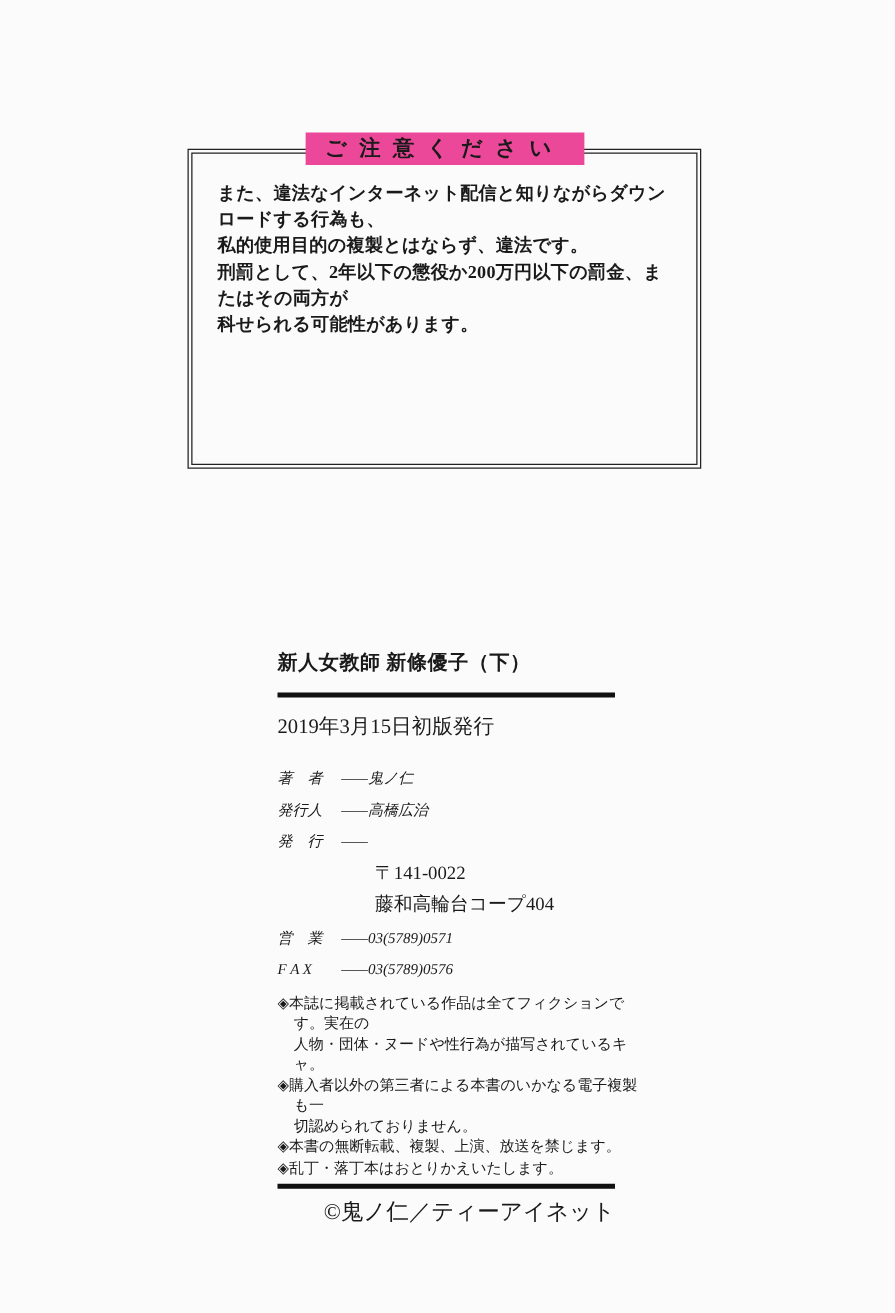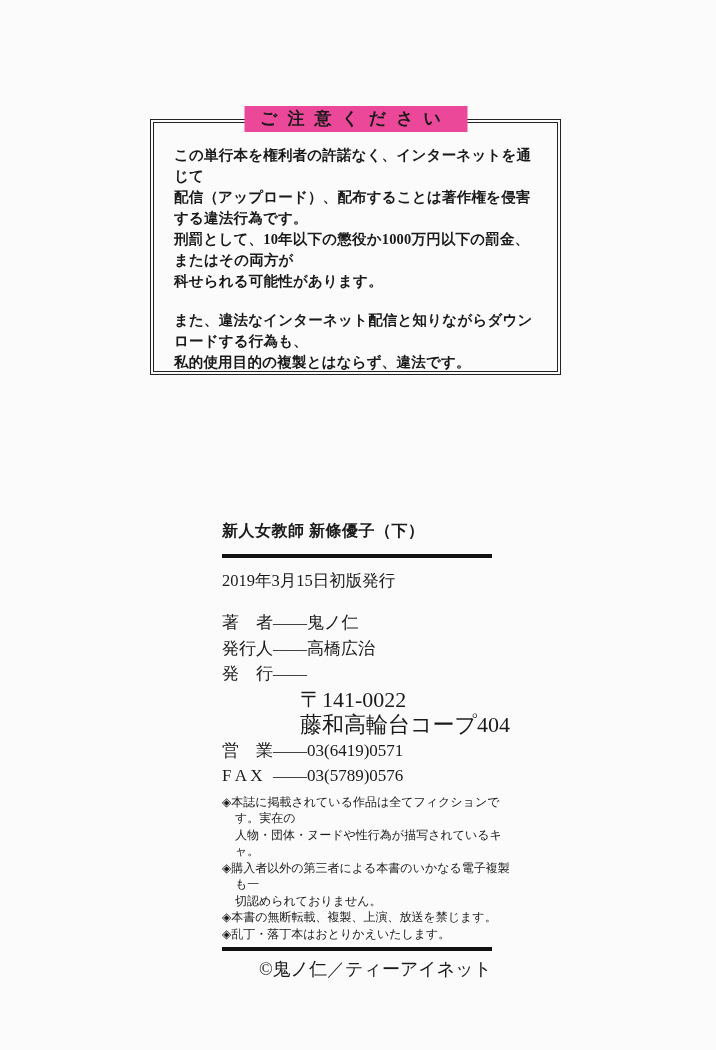--- a/index.html
+++ b/index.html
@@ -80,34 +80,35 @@
   .title-rule { margin: 8px 0 6px 0; }
   .edition-date {
     font-size: 16.5px;
     line-height: 22px;
     margin-bottom: 18px;
     white-space: nowrap;
     margin-top: 12px;
   }
   .info-row {
     display: flex;
-    font-size: 17px;
+    font-size: 12px;
     line-height: 25.5px;
     white-space: nowrap;
+    font-style: italic;
   }
   .info-label {
     display: inline-block;
     width: 51px;
     flex: 0 0 51px;
   }
   .info-sep { flex: 0 0 auto; }
   .info-value { flex: 0 0 auto; }
   .address-block {
     padding-left: 78px;
-    font-size: 22px;
+    font-size: 15px;
     line-height: 25.5px;
     white-space: nowrap;
   }
   .notes {
     margin-top: 5px;
     width: 292px;
     font-size: 12px;
     line-height: 16.5px;
     letter-spacing: 0;
   }
@@ -124,24 +125,20 @@
     white-space: nowrap;
     text-align: right;
   }
 </style>
 </head>
 <body>
 
 <div class="notice-box">
   <div class="notice-title">ご注意ください</div>
   <div class="notice-box-inner">
-    <p class="notice-para">この単行本を権利者の許諾なく、インターネットを通じて
-配信（アップロード）、配布することは著作権を侵害する違法行為です。
-刑罰として、10年以下の懲役か1000万円以下の罰金、またはその両方が
-科せられる可能性があります。</p>
     <p class="notice-para">また、違法なインターネット配信と知りながらダウンロードする行為も、
 私的使用目的の複製とはならず、違法です。
 刑罰として、2年以下の懲役か200万円以下の罰金、またはその両方が
 科せられる可能性があります。</p>
 
   </div>
 </div>
 
 <div class="colophon">
   <div class="book-title">新人女教師 新條優子（下）</div>
@@ -164,21 +161,21 @@
   </div>
 
   <div class="address-block">
     <div>〒141-0022</div>
     <div>藤和高輪台コープ404</div>
   </div>
 
   <div class="info-row">
     <span class="info-label">営　業</span>
       <span class="info-sep">——</span>
-      <span class="info-value">03(6419)0571</span>
+      <span class="info-value">03(5789)0571</span>
   </div>
   <div class="info-row">
     <span class="info-label">F A X</span>
       <span class="info-sep">——</span>
       <span class="info-value">03(5789)0576</span>
   </div>
 
   <div class="notes">
     <div class="note"><span>◈</span><span>本誌に掲載されている作品は全てフィクションです。実在の
 人物・団体・ヌードや性行為が描写されているキャ。</span></div>

